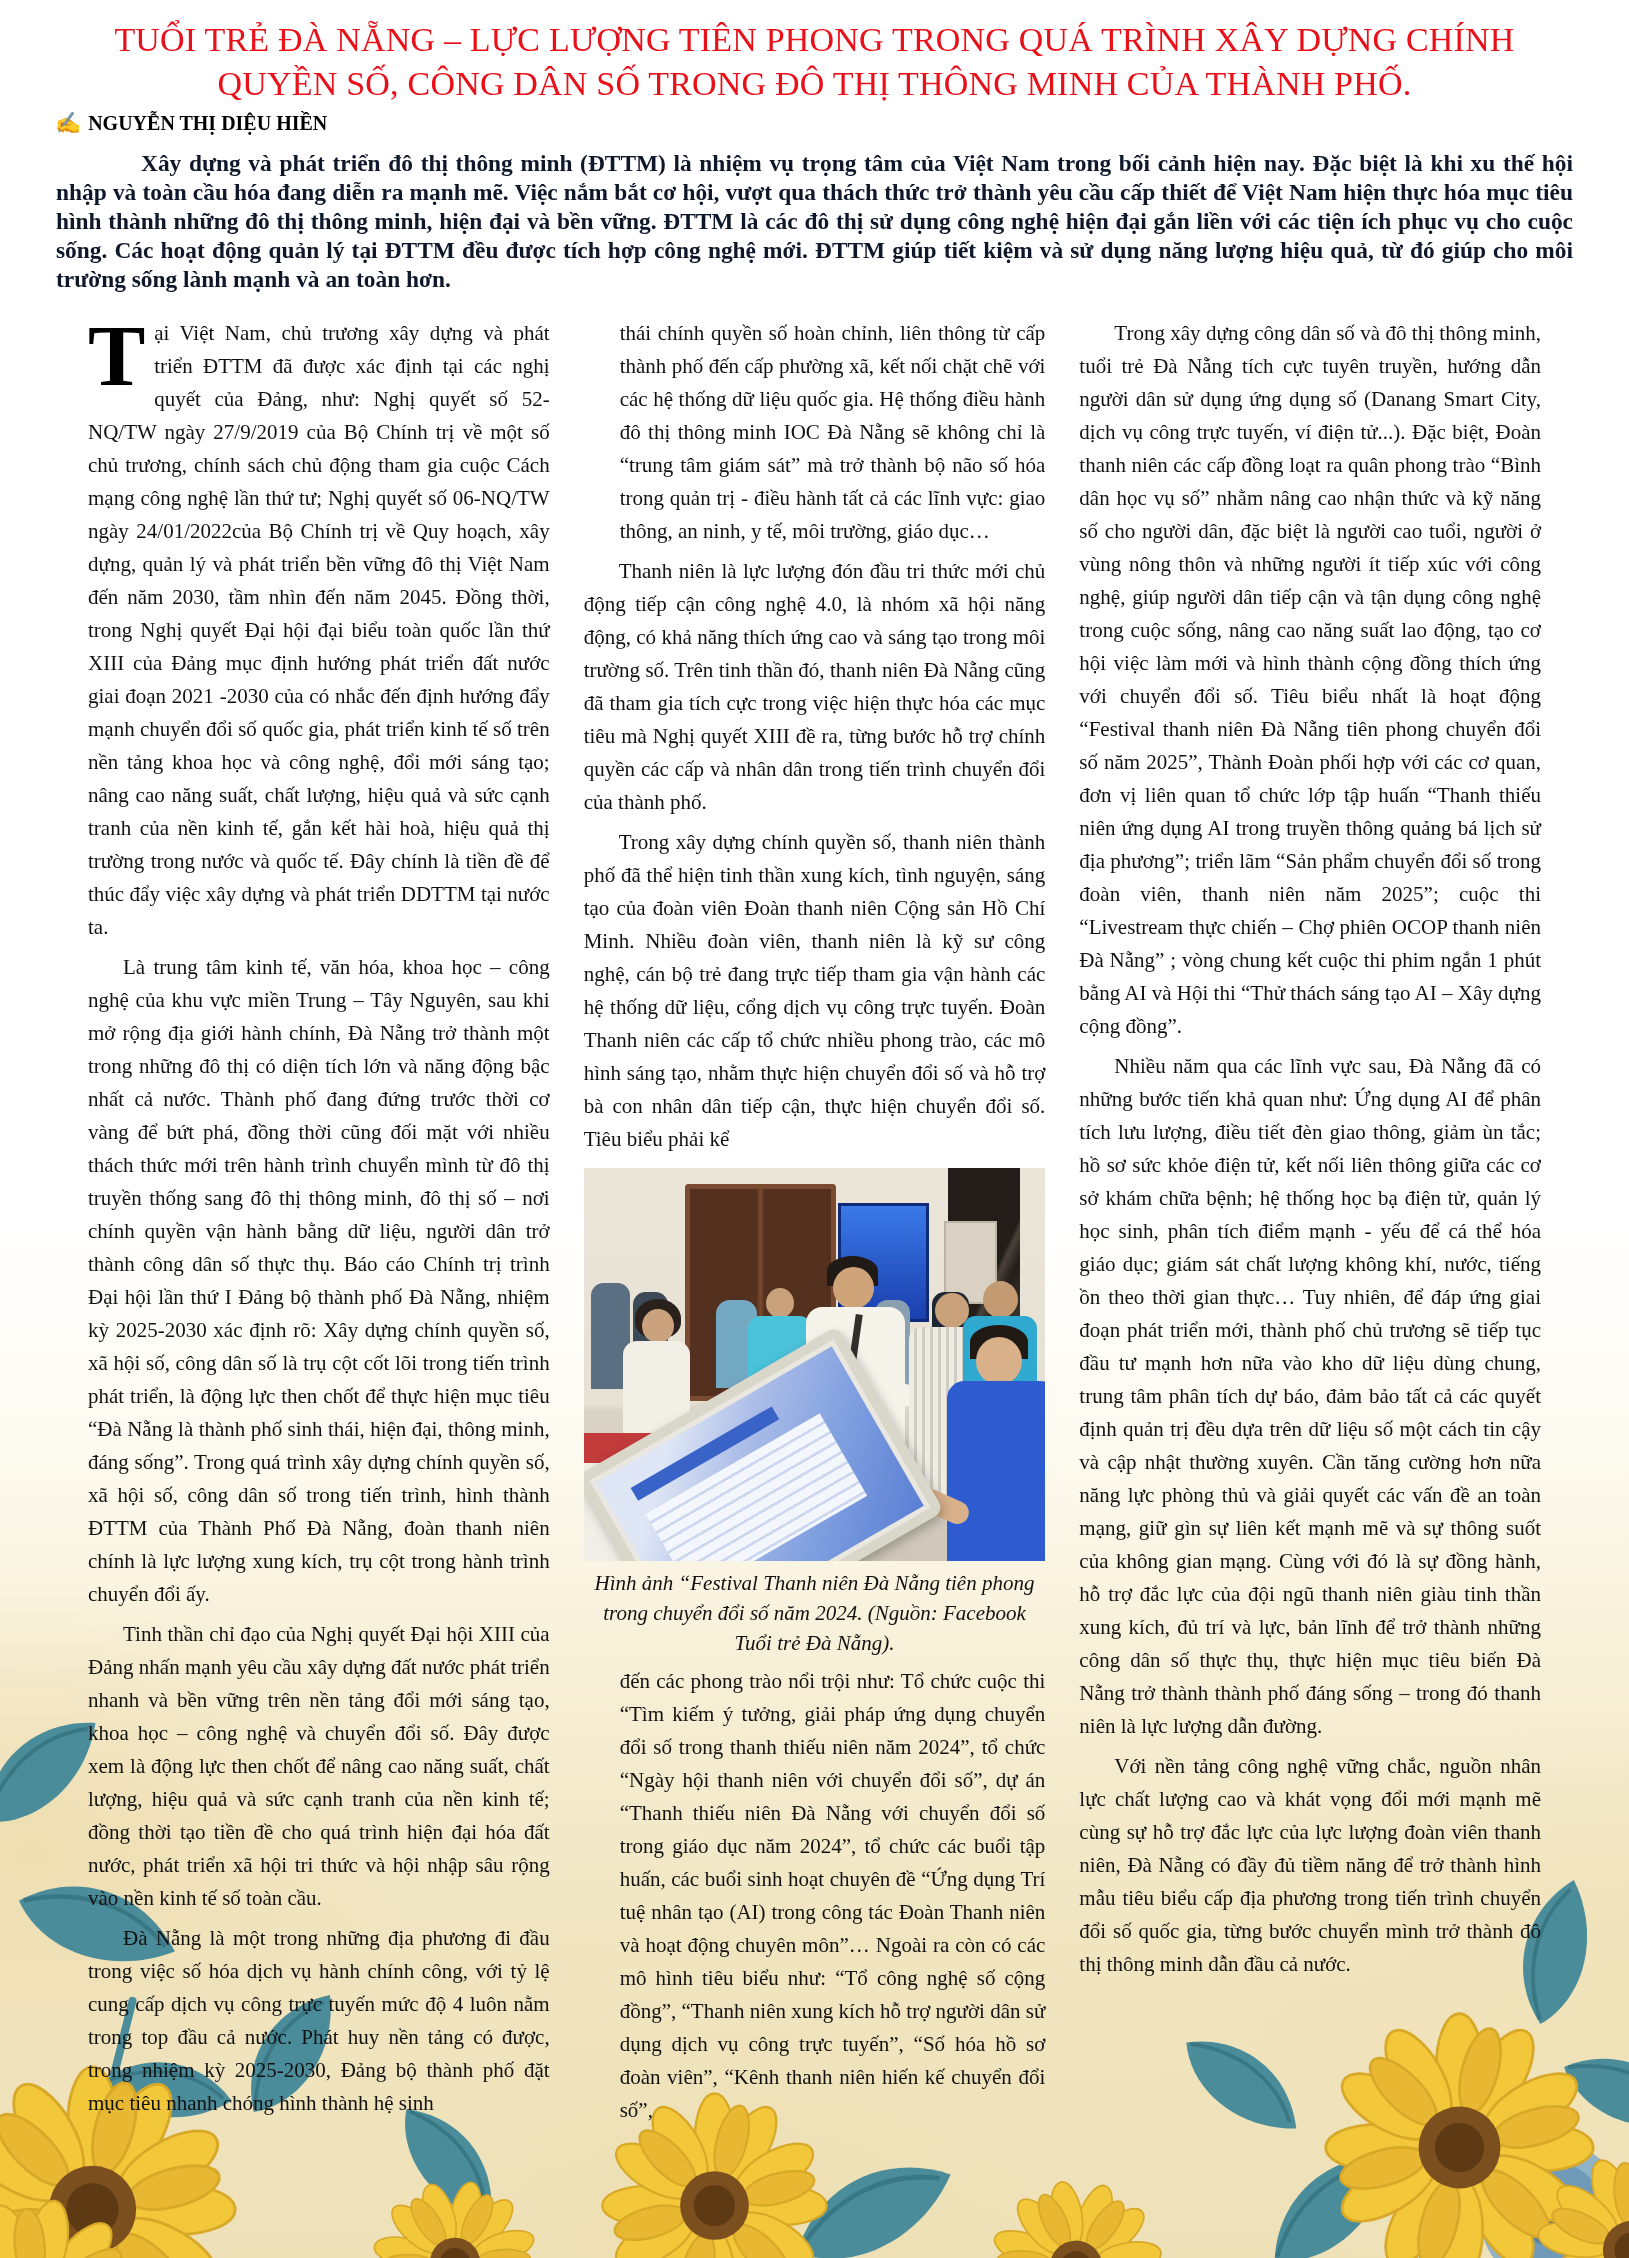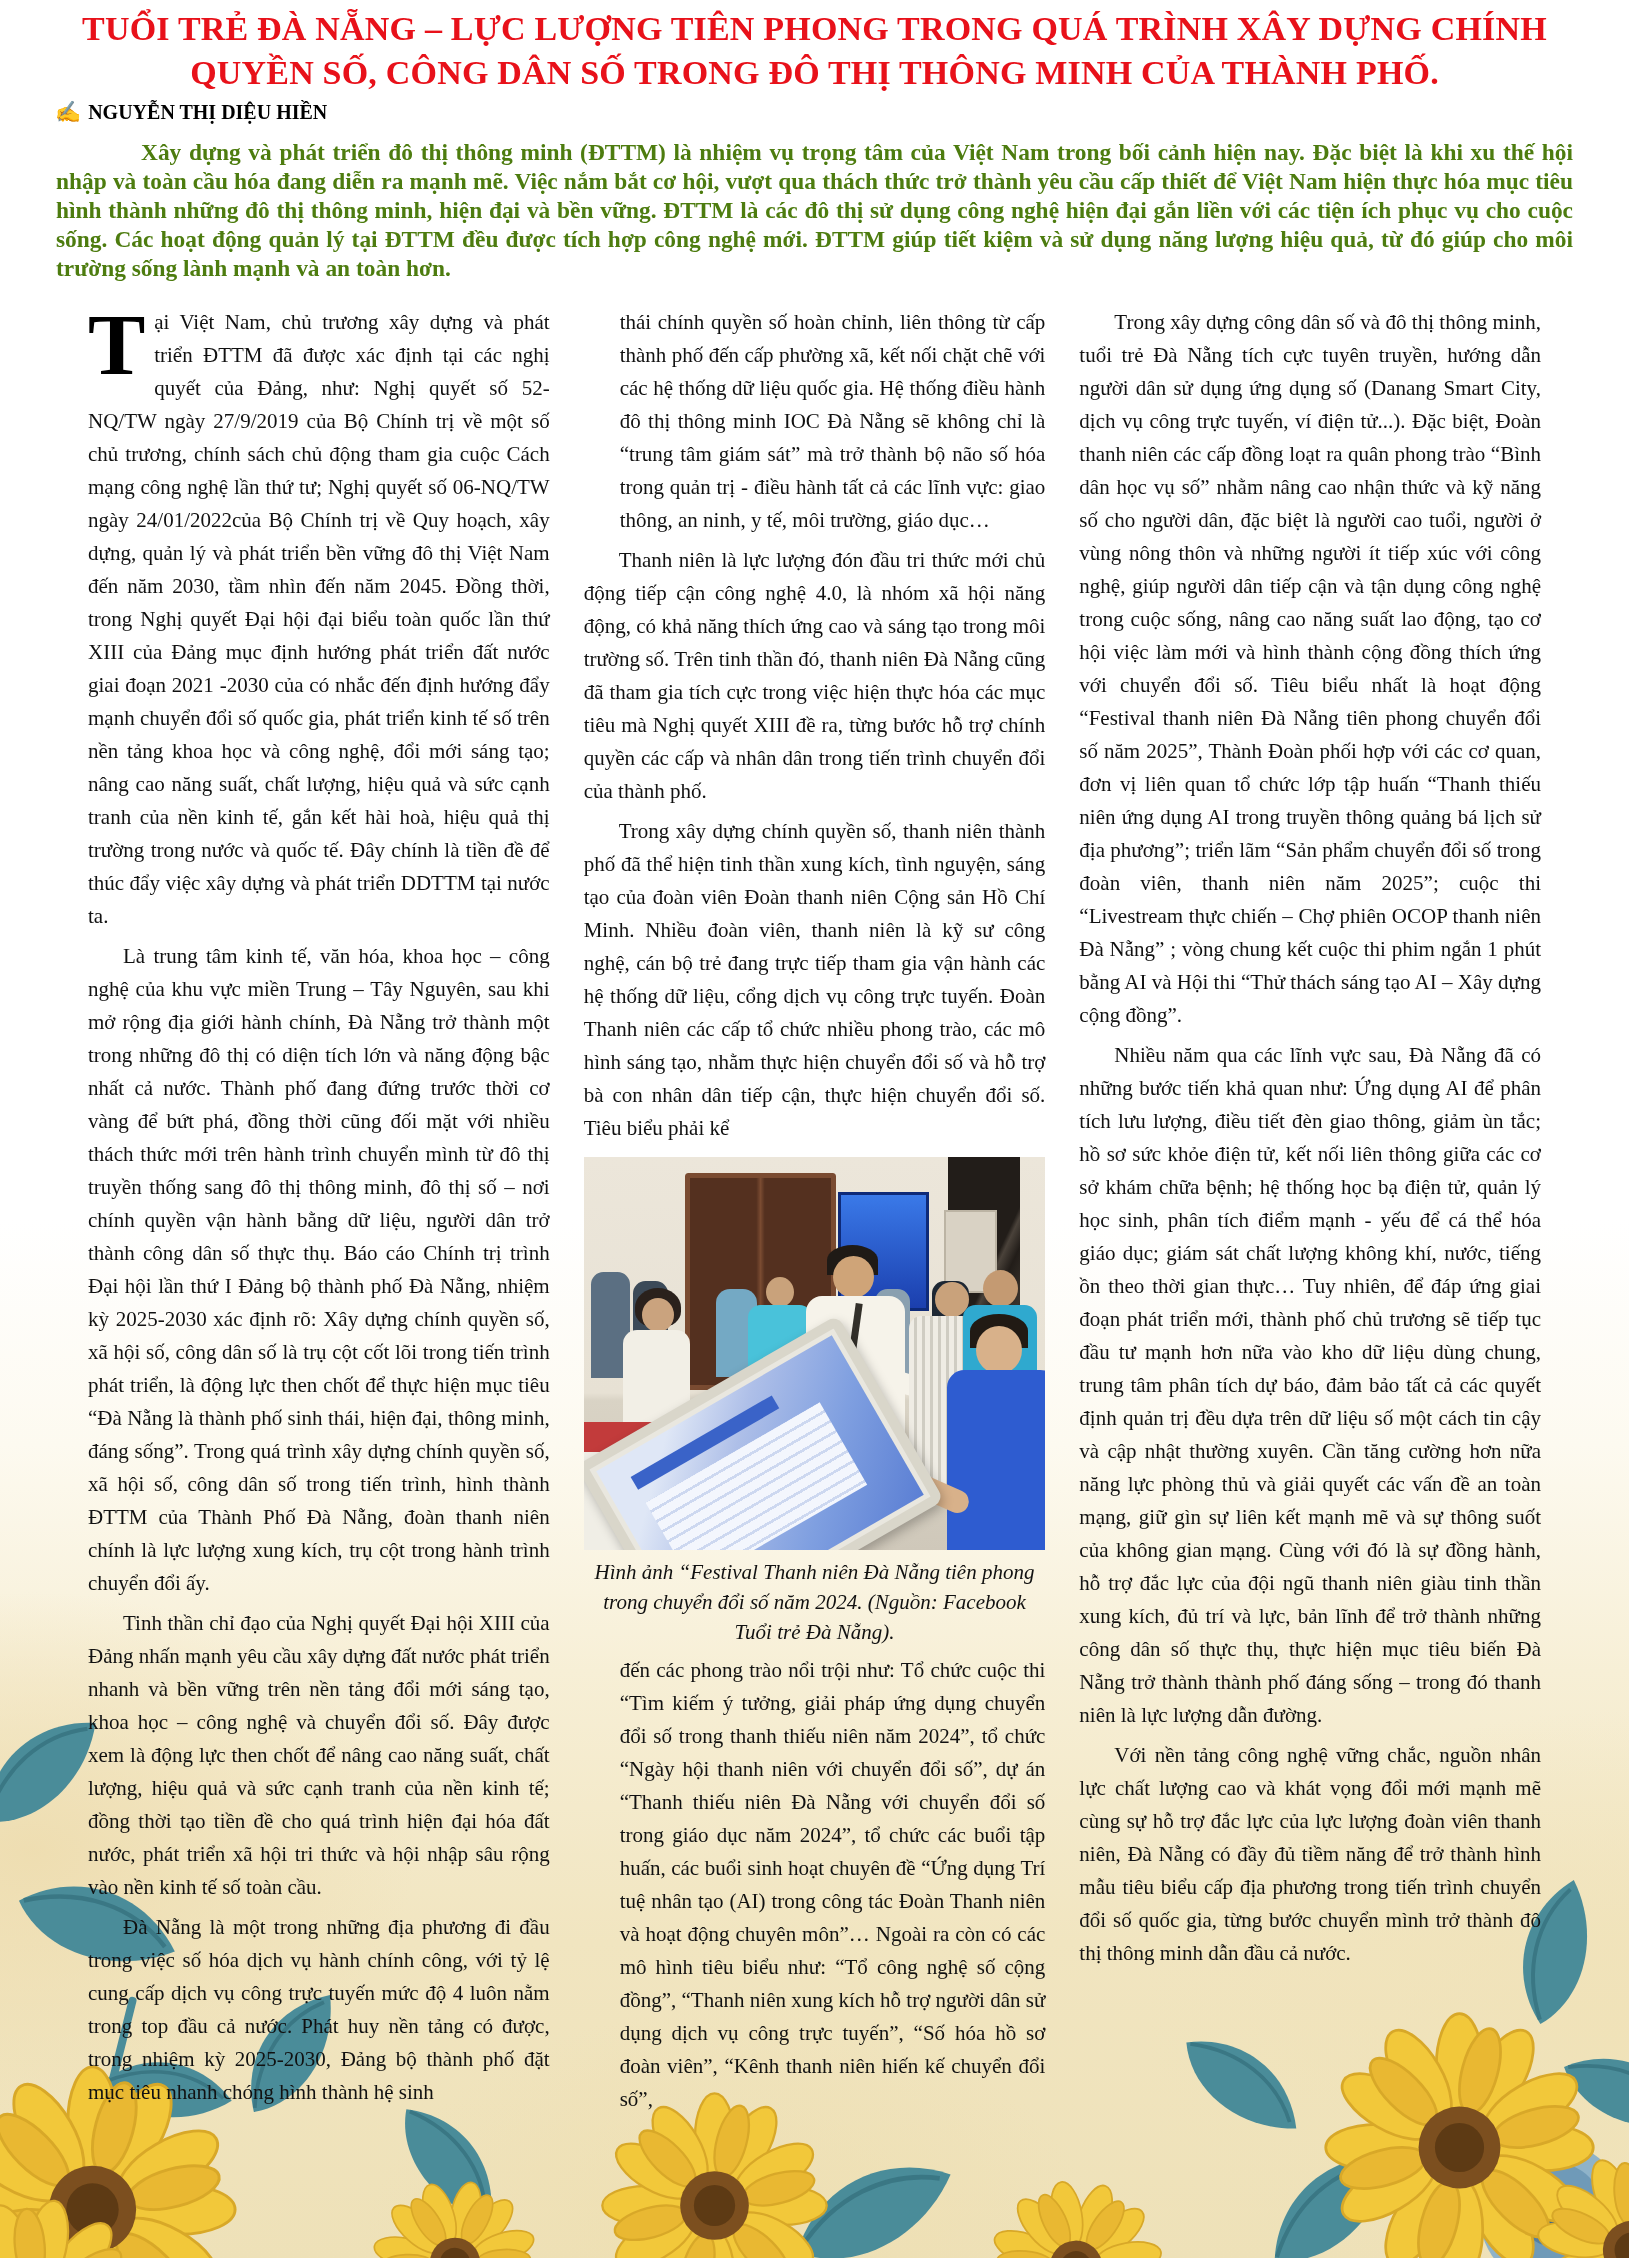--- a/index.html
+++ b/index.html
@@ -10,30 +10,30 @@
       radial-gradient(547px 371px at 2% 82%, rgba(238,221,176,.95) 0%, rgba(238,221,176,0) 70%),
       radial-gradient(670px 459px at 99% 90%, rgba(240,226,184,.95) 0%, rgba(240,226,184,0) 70%),
       radial-gradient(494px 335px at 45% 100%, rgba(238,223,178,.9) 0%, rgba(238,223,178,0) 75%),
       linear-gradient(180deg,#ffffff 0%,#ffffff 54%,#fdfaf0 64%,#f7efd6 74%,#f1e5c0 86%,#eee1b8 100%);
   }
   .content{position:relative;z-index:2;}
   .deco-layer{position:absolute;inset:0;z-index:1;}
   .deco{position:absolute;}
 
   .page-title{
-    text-align:center;font-weight:bold;color:#e8111a;
-    font-size:34px;line-height:1.28;padding:7px 79px 0 79px;letter-spacing:0.2px;
+    text-align:center;font-weight:normal;color:#e8111a;
+    font-size:34px;line-height:1.28;padding:18px 79px 0 79px;letter-spacing:0.2px;
   }
   .byline{
     padding:0 55px;margin-top:7px;font-weight:bold;font-size:20px;color:#000;
     display:flex;align-items:center;gap:7px;
   }
   .pen{font-size:21px;line-height:1;}
   .intro{
-    padding:0 56px;margin-top:14px;color:#4d7c0f;font-weight:bold;
+    padding:0 56px;margin-top:14px;color:#0f172a;font-weight:bold;
     font-size:23.4px;line-height:29px;text-align:justify;text-indent:85px;
   }
   .cols{
     display:grid;grid-template-columns:1fr 1fr 1fr;column-gap:34px;
     padding:0 88px;margin-top:23px;
   }
   .col{font-size:21px;line-height:33px;text-align:justify;}
   .col p{margin:0 0 7px 0;text-indent:35px;}
   .col p.noindent{text-indent:0;margin-left:36px;}
   .col h3{

